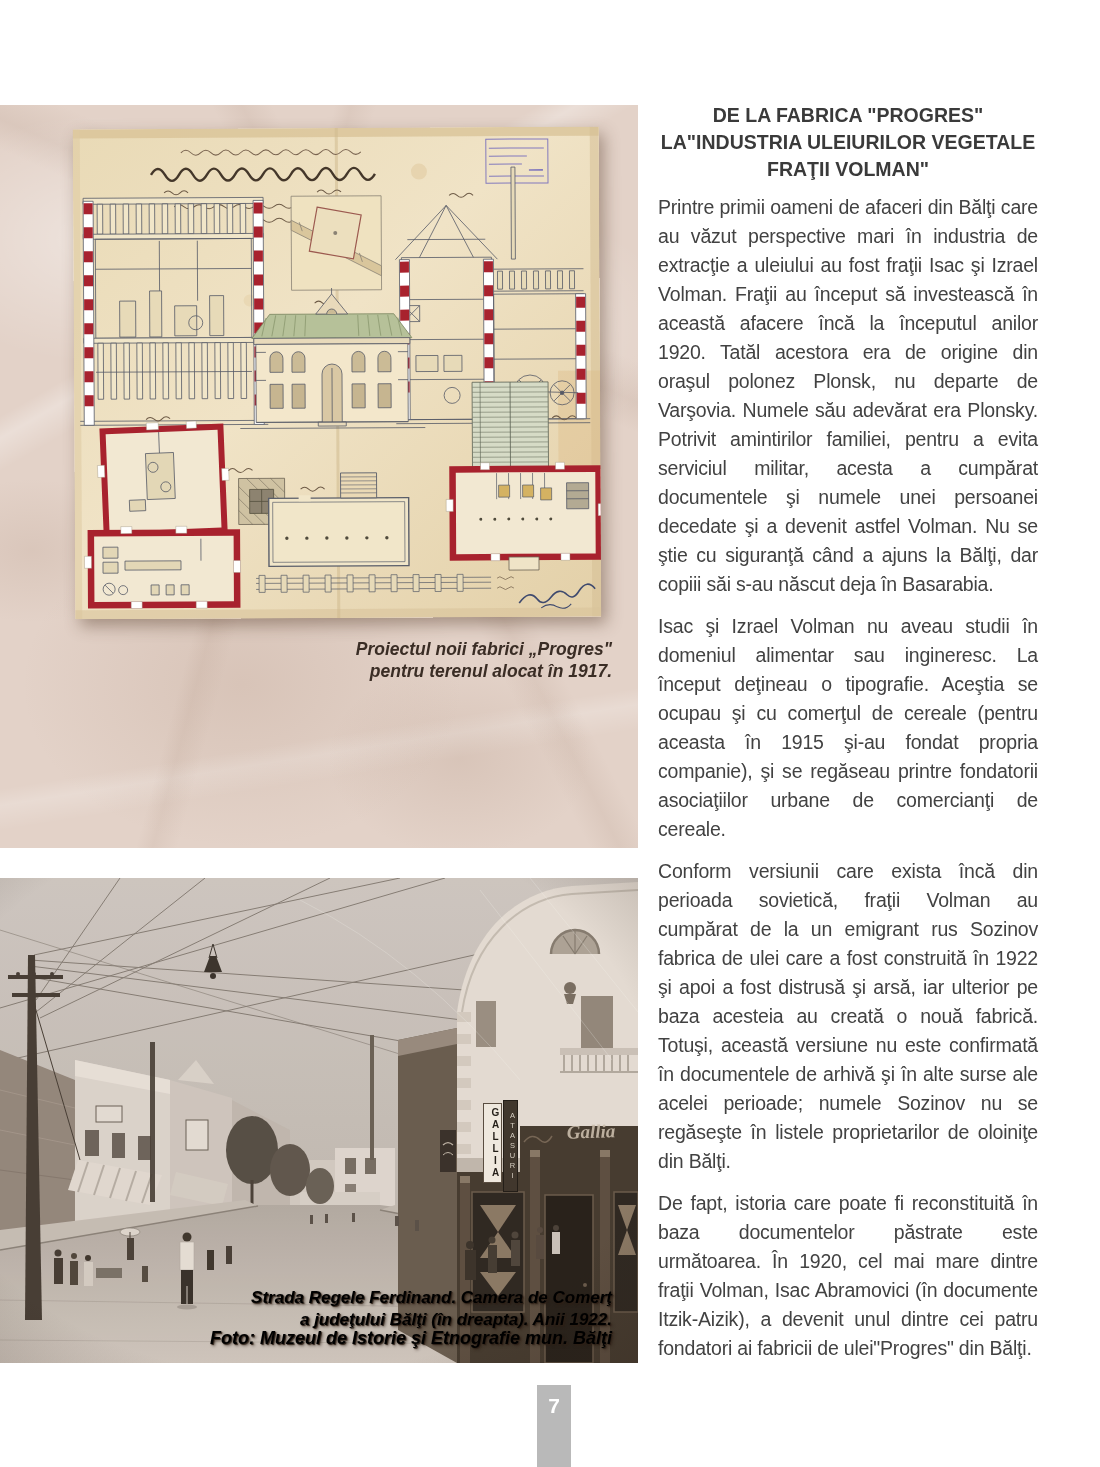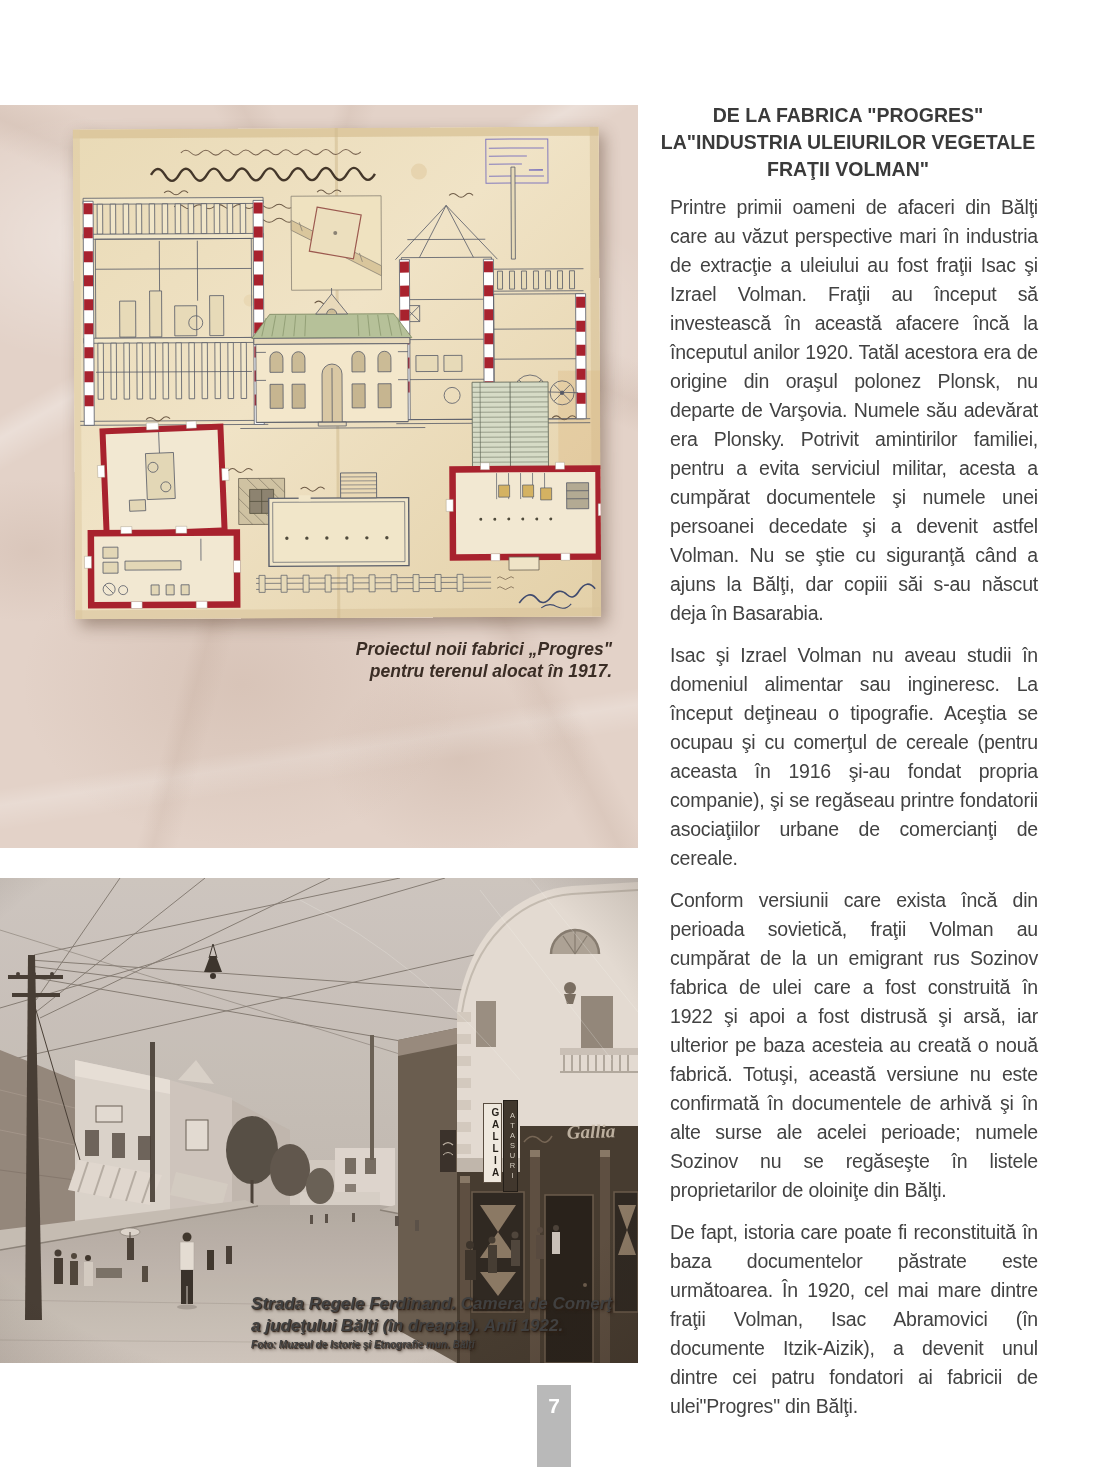--- a/index.html
+++ b/index.html
@@ -35,36 +35,36 @@
   .photo svg{display:block;width:100%;height:100%;}
   .sign-v{position:absolute;writing-mode:vertical-rl;text-orientation:upright;
     text-align:center;overflow:hidden;}
   .sign-gallia{left:483px;top:225px;width:17px;height:78px;background:#efe8de;
     border:1px solid #5a4d40;color:#241e18;font-size:10px;font-weight:bold;letter-spacing:1px;}
   .sign-atasuri{left:503px;top:222px;width:13px;height:90px;background:#41372d;
     border:1px solid #241e18;color:#d6cec2;font-size:7.5px;letter-spacing:1px;}
   .sign-script{position:absolute;left:545px;top:243px;width:92px;text-align:center;
     font-family:"Liberation Serif","DejaVu Serif",serif;font-style:italic;font-weight:bold;
     font-size:19px;color:#c9bcab;opacity:.9;transform:rotate(-2deg);}
-  .cap-light{position:absolute;right:26px;bottom:10px;
-    font-style:italic;font-weight:bold;font-size:17px;line-height:21.5px;color:#404040;
+  .cap-light{position:absolute;right:26px;bottom:16px;text-align:right;
+    font-style:italic;font-weight:bold;font-size:17px;line-height:21.5px;color:#000000;
     text-shadow:1px 1px 1px rgba(45,32,22,.95), 2px 2px 3px rgba(45,32,22,.6);}
-  .cap-light .credit{font-size:10px;line-height:17px;}
+  .cap-light .credit{font-size:18px;line-height:17px;}
 
   
   .page-tab{position:absolute;left:537px;top:1385px;width:34px;height:82px;background:#b9b9b9;}
   .page-tab span{display:block;margin-top:9px;text-align:center;color:#ffffff;
     font-size:21px;font-weight:bold;}
 
   
   .article{position:absolute;left:658px;top:102px;width:380px;}
   .article h1{margin:0 0 10px 0;text-align:center;font-size:19.5px;line-height:27px;
     font-weight:bold;color:#3a3a3a;letter-spacing:0;}
   .article h1 span{display:block;}
-  .article p{margin:0 0 13px 12px;text-align:justify;font-size:19.5px;line-height:29px;
+  .article p{margin:0 0 13px 0;text-align:justify;font-size:19.5px;line-height:29px;
     color:#424242;letter-spacing:-0.2px;}
 </style>
 </head>
 <body>
 
 <div class="page">
 
   <div class="crumple">
 
     <div class="blueprint">
@@ -687,21 +687,21 @@
     </div>
   </div>
 
   <div class="article">
     <h1>
       <span>DE LA FABRICA "PROGRES"</span>
       <span>LA"INDUSTRIA ULEIURILOR VEGETALE</span>
       <span>FRAŢII VOLMAN"</span>
     </h1>
     <p>Printre primii oameni de afaceri din Bălţi care au văzut perspective mari în industria de extracţie a uleiului au fost fraţii Isac şi Izrael Volman. Fraţii au început să investească în această afacere încă la începutul anilor 1920. Tatăl acestora era de origine din oraşul polonez Plonsk, nu departe de Varşovia. Numele său adevărat era Plonsky. Potrivit amintirilor familiei, pentru a evita serviciul militar, acesta a cumpărat documentele şi numele unei persoanei decedate şi a devenit astfel Volman. Nu se ştie cu siguranţă când a ajuns la Bălţi, dar copiii săi s-au născut deja în Basarabia.</p>
-    <p>Isac şi Izrael Volman nu aveau studii în domeniul alimentar sau ingineresc. La început deţineau o tipografie. Aceştia se ocupau şi cu comerţul de cereale (pentru aceasta în 1916 şi-au fondat propria companie), şi se regăseau printre fondatorii asociaţiilor urbane de comercianţi de cereale.</p>
+    <p>Isac şi Izrael Volman nu aveau studii în domeniul alimentar sau ingineresc. La început deţineau o tipografie. Aceştia se ocupau şi cu comerţul de cereale (pentru aceasta în 1915 şi-au fondat propria companie), şi se regăseau printre fondatorii asociaţiilor urbane de comercianţi de cereale.</p>
     <p>Conform versiunii care exista încă din perioada sovietică, fraţii Volman au cumpărat de la un emigrant rus Sozinov fabrica de ulei care a fost construită în 1922 şi apoi a fost distrusă şi arsă, iar ulterior pe baza acesteia au creată o nouă fabrică. Totuşi, această versiune nu este confirmată în documentele de arhivă şi în alte surse ale acelei perioade; numele Sozinov nu se regăseşte în listele proprietarilor de oloiniţe din Bălţi.</p>
     <p>De fapt, istoria care poate fi reconstituită în baza documentelor păstrate este următoarea. În 1920, cel mai mare dintre fraţii Volman, Isac Abramovici (în documente Itzik-Aizik), a devenit unul dintre cei patru fondatori ai fabricii de ulei"Progres" din Bălţi.</p>
   </div>
 
   <div class="page-tab">
     <span>7</span>
   </div>
 
 </div>
 

